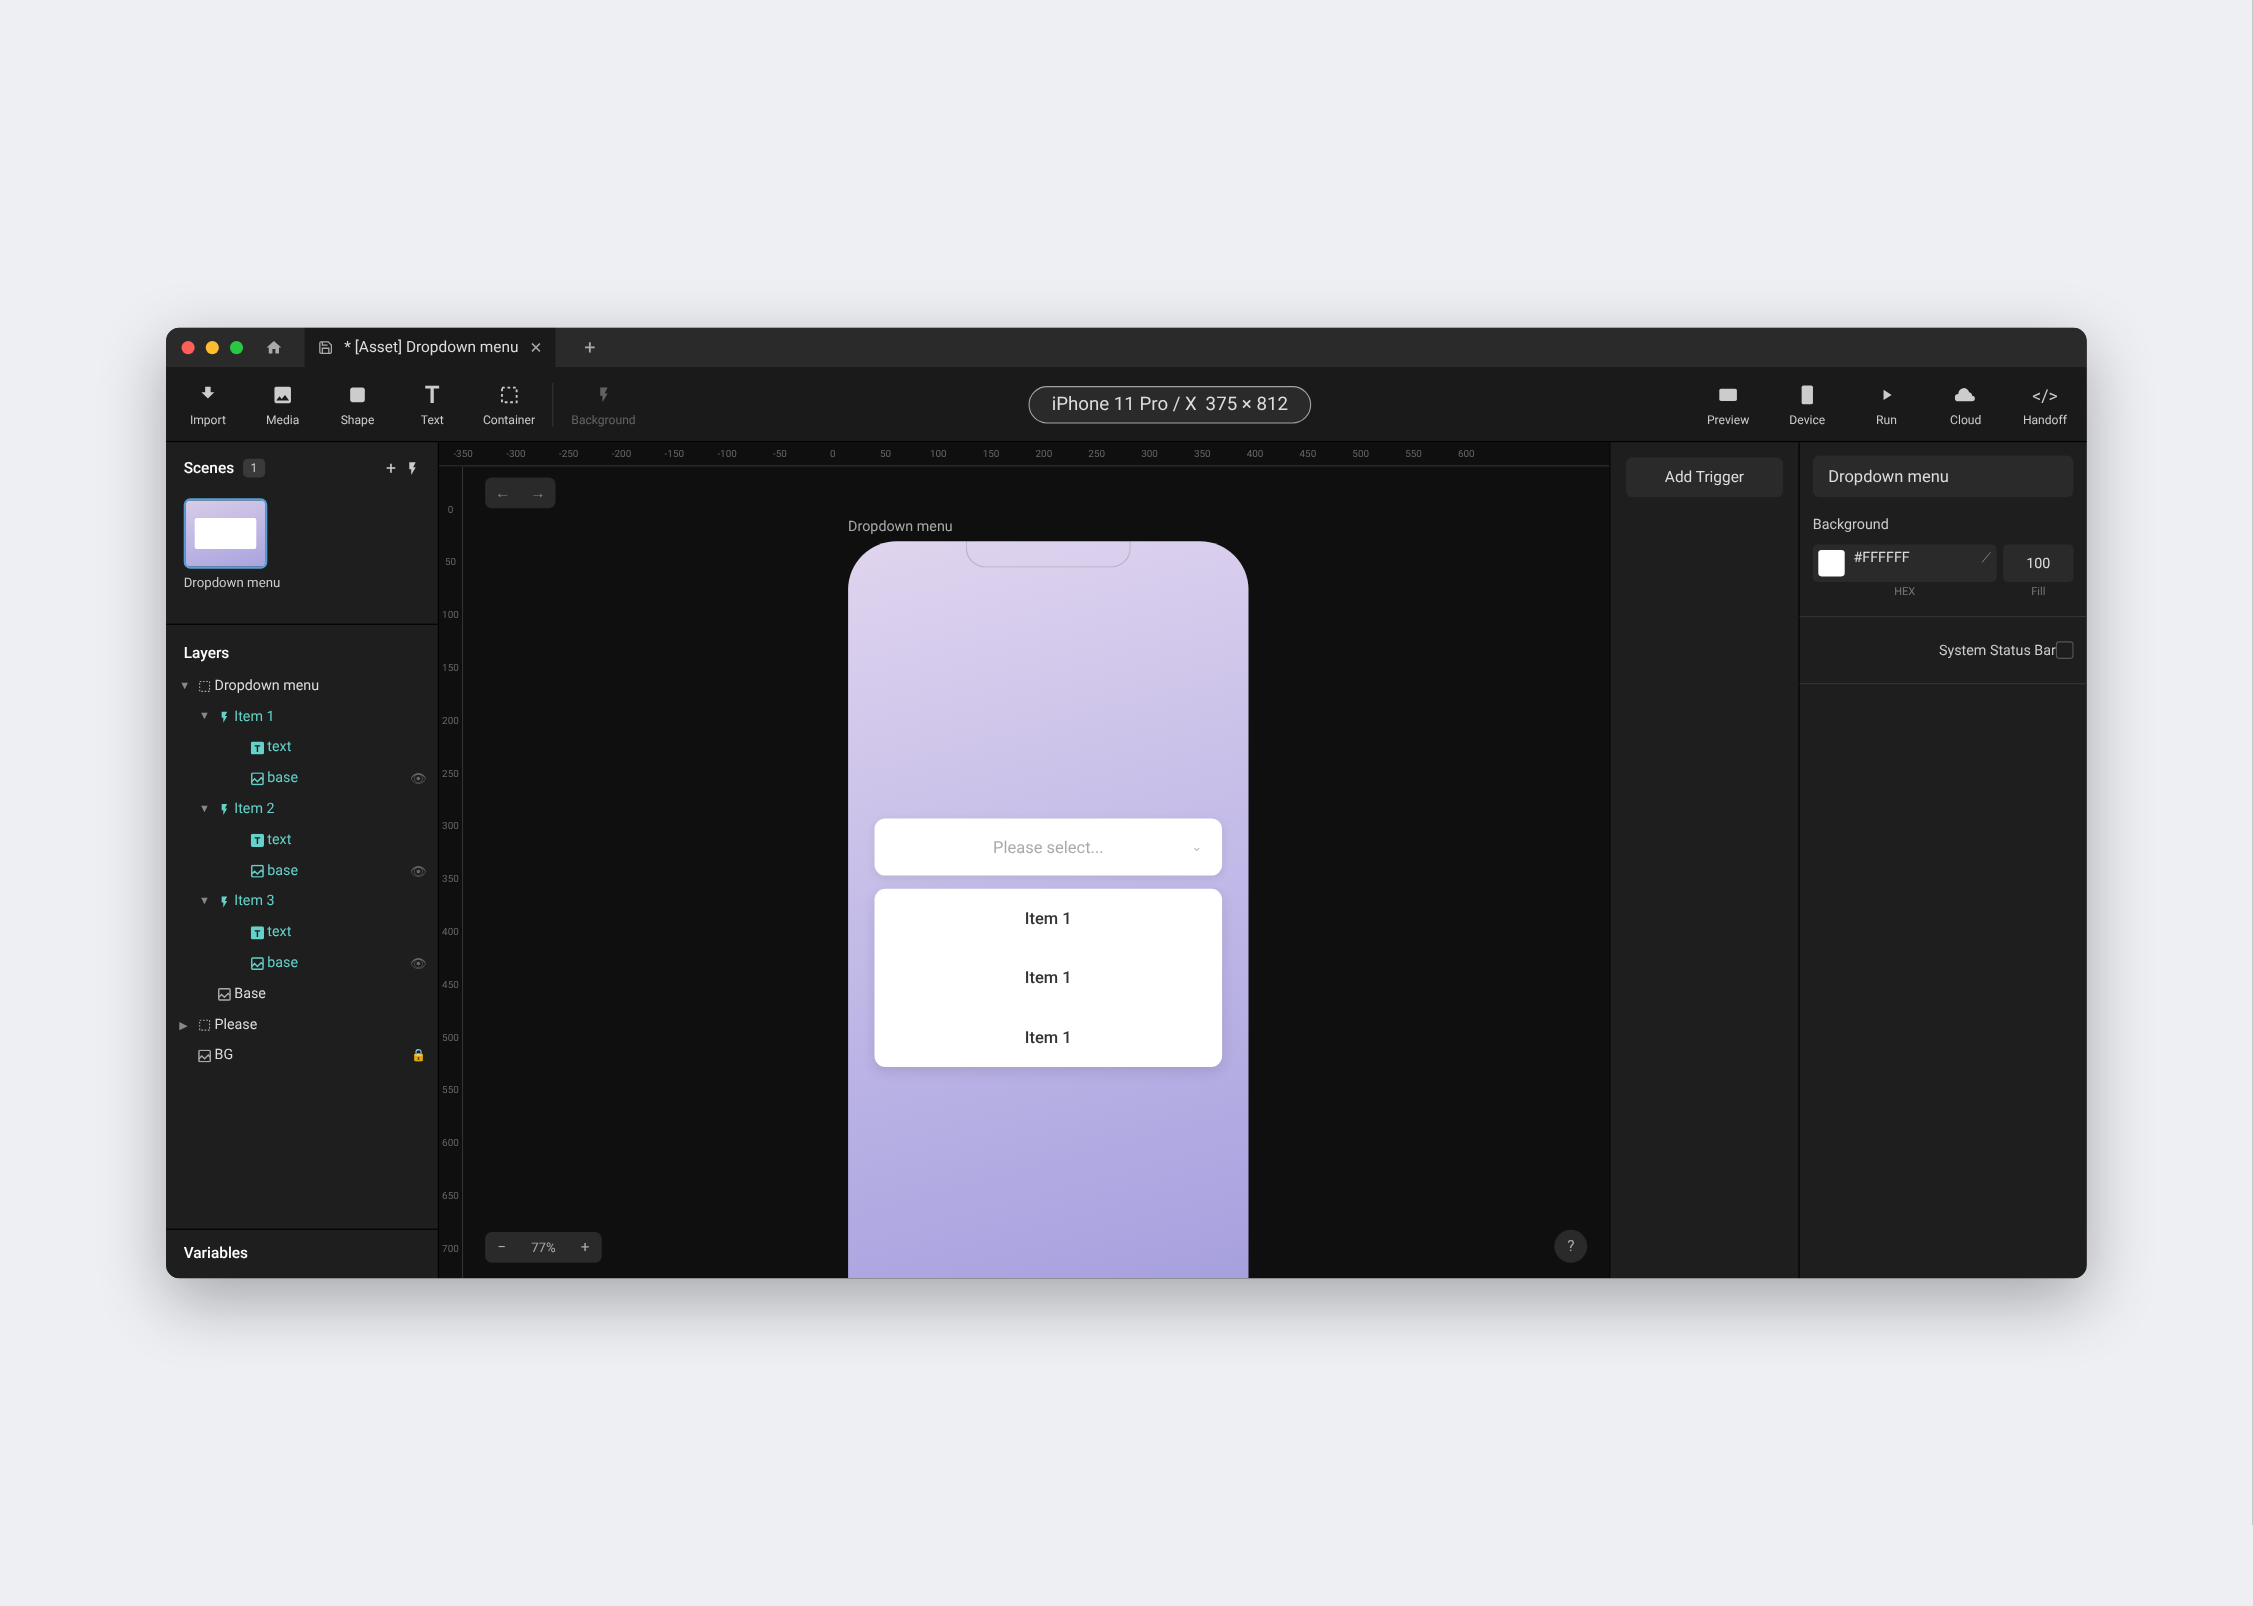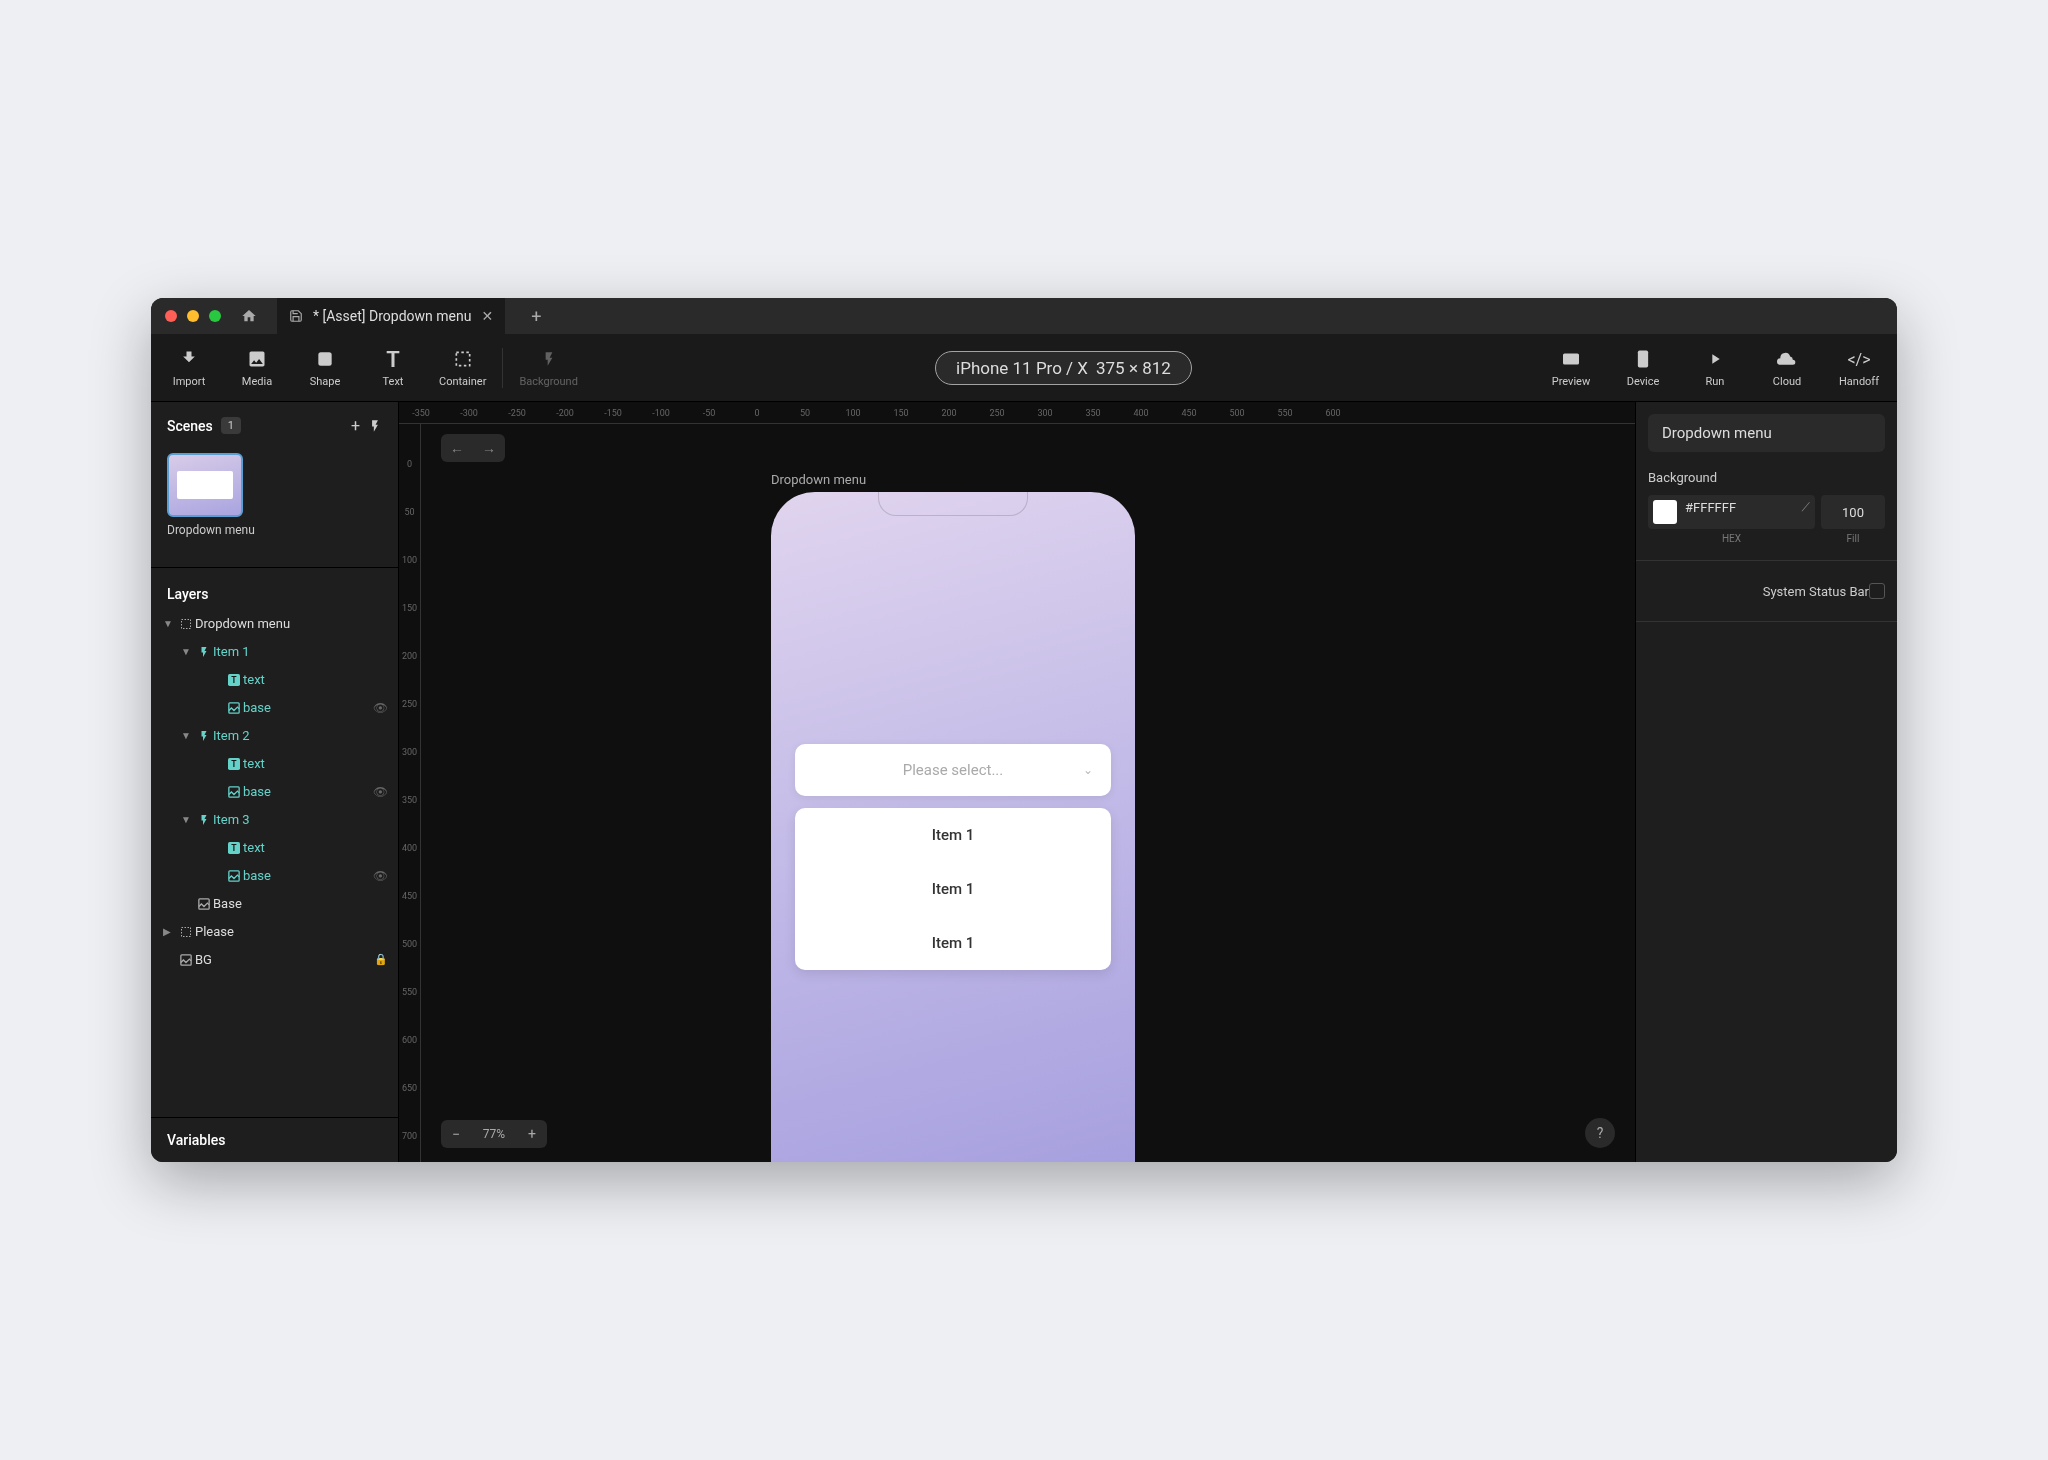--- a/index.html
+++ b/index.html
@@ -447,20 +447,23 @@
           <div class="zoom-ctrl">
             <div>−</div>
             <div class="val">77%</div>
             <div>+</div>
           </div>
           <div class="help-btn">?</div>
         </div>
       </div>
     </div>
 
+    <div class="mid-panel">
+      <div class="add-trigger">Add Trigger</div>
+    </div>
 
     <div class="right-panel">
       <div class="selection-chip">Dropdown menu</div>
       <div class="prop-label">Background</div>
       <div class="color-row">
         <div class="color-input">
           <div class="swatch"></div>
           <span class="hex-val">#FFFFFF</span>
           <span class="eyedrop">⟋</span>
         </div>

